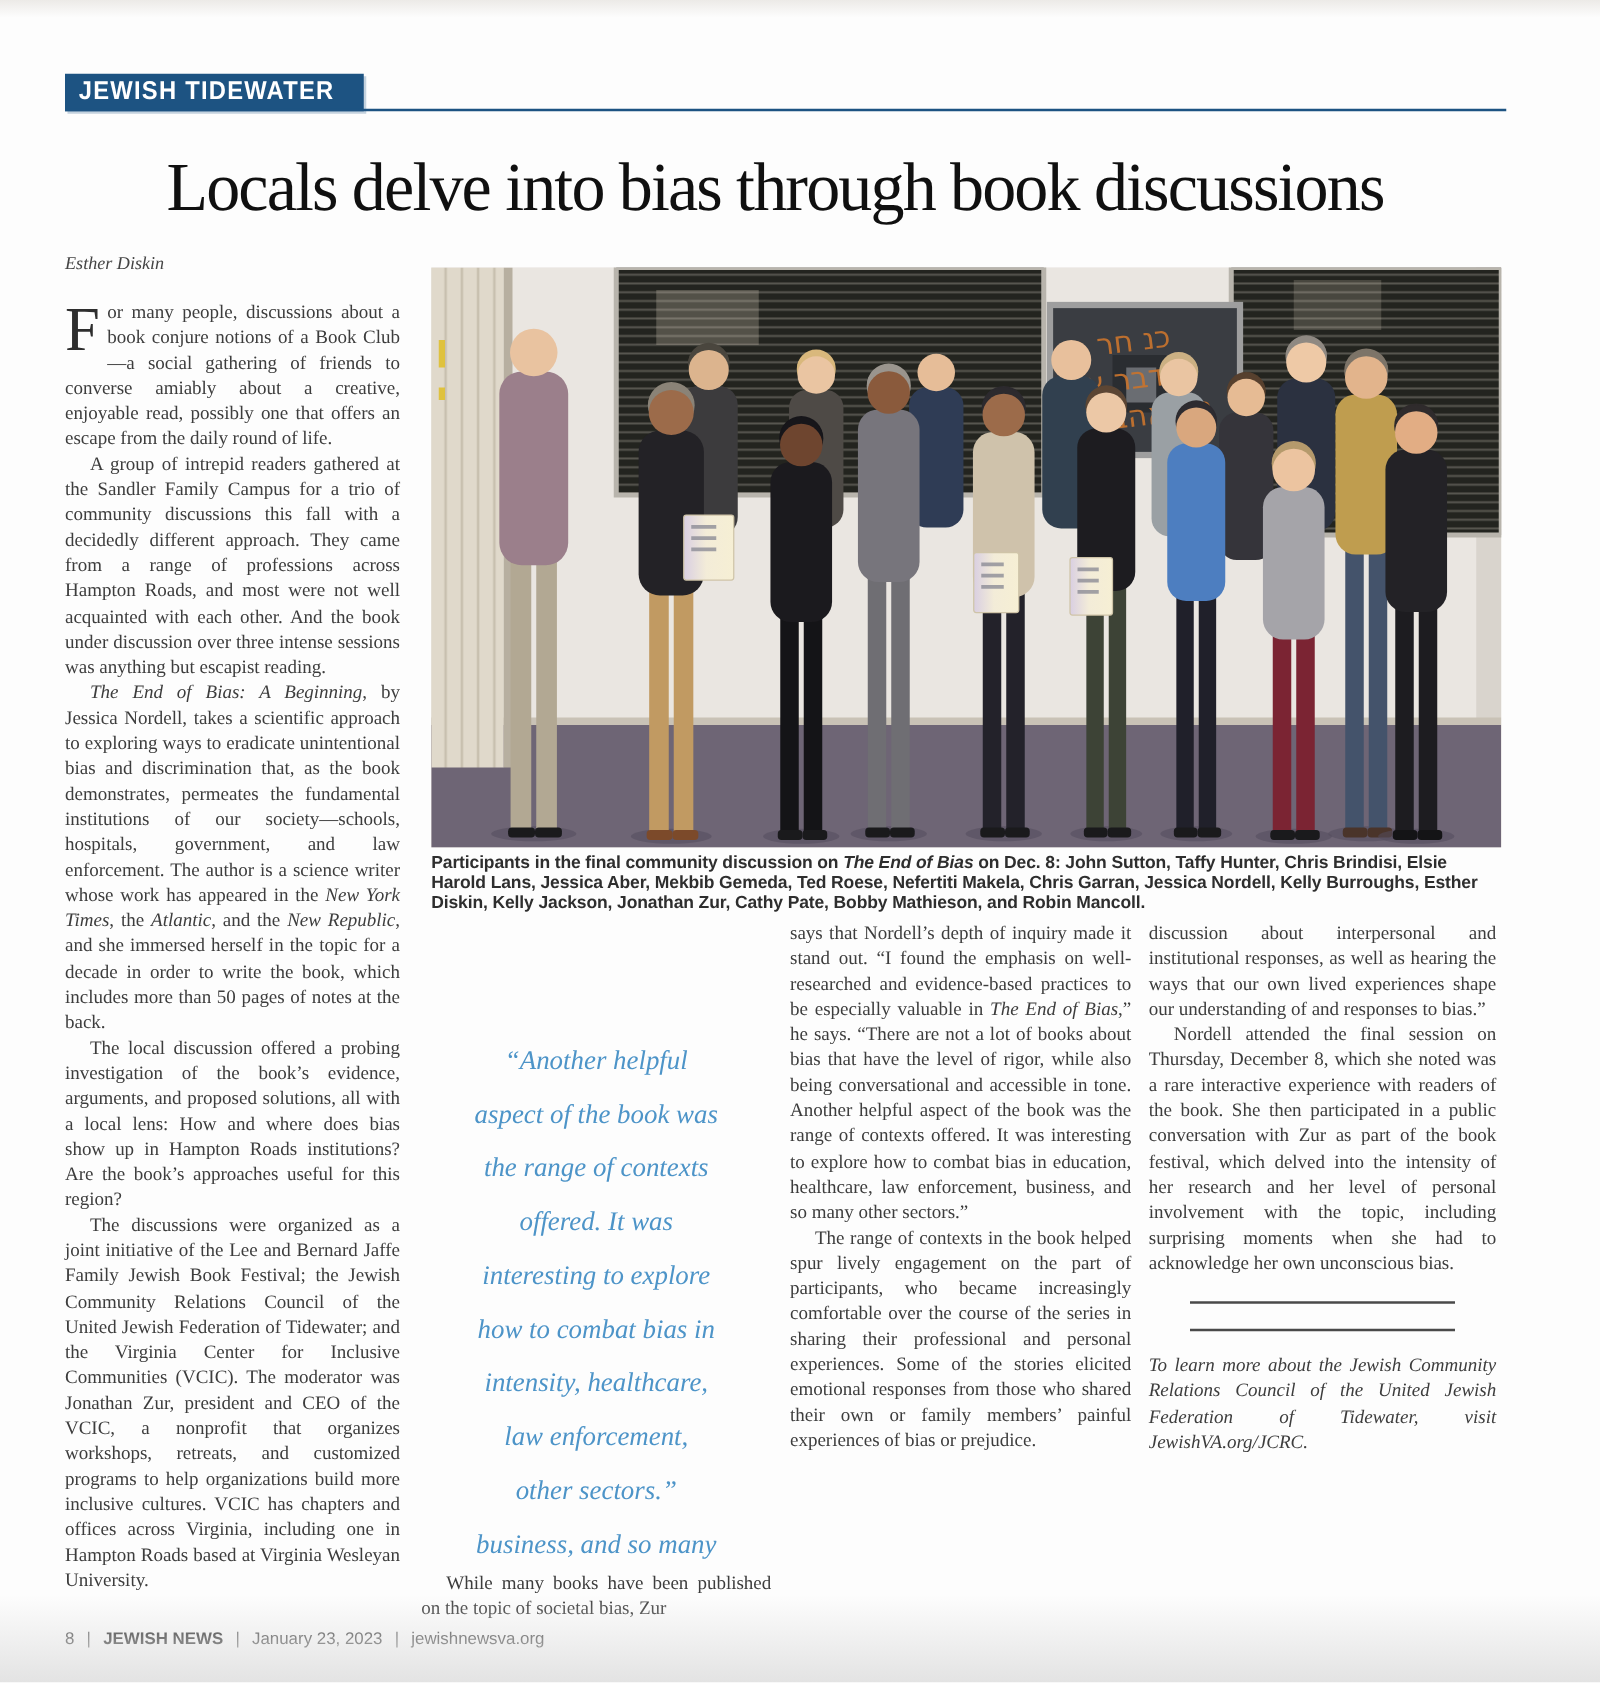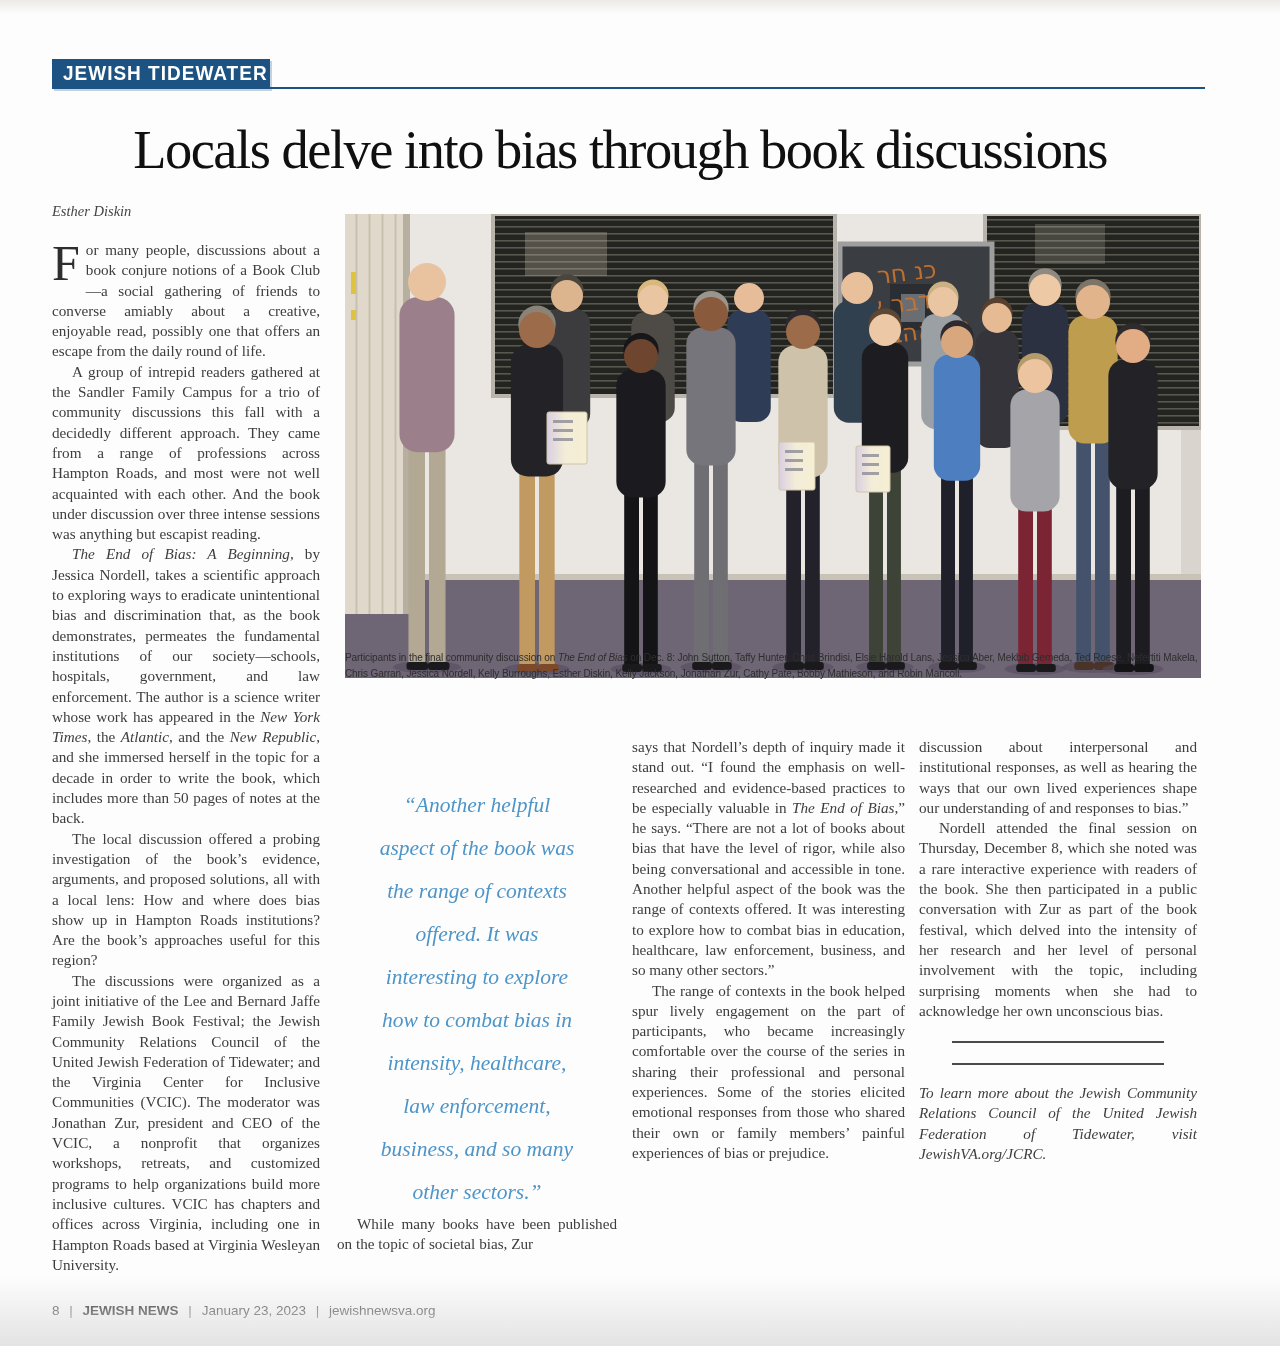--- a/index.html
+++ b/index.html
@@ -3,46 +3,46 @@
 <meta charset="utf-8">
 <style>
   html,body{margin:0;padding:0;background:#fafafa;}
   .page{position:relative;width:1280px;height:1346px;background:#fdfdfd;overflow:hidden;
         font-family:"Liberation Serif",serif;color:#3d3d3d;}
   .page-top-edge{position:absolute;left:0;top:0;width:100%;height:14px;
         background:linear-gradient(#eceae7,#fdfdfd);}
   .page-bottom-shade{position:absolute;left:0;bottom:0;width:100%;height:70px;
         background:linear-gradient(rgba(253,253,253,0),#e3e3e3);}
   
-  .masthead-bar{position:absolute;left:52px;top:59px;width:218px;height:30px;
+  .masthead-bar{position:absolute;left:52px;top:59px;width:239px;height:30px;
         background:#1d5382;display:flex;align-items:center;box-shadow:2px 2px 0 rgba(29,83,130,.25);}
   .masthead-bar span{color:#fff;font-family:"Liberation Sans",sans-serif;font-weight:700;
         font-size:19px;letter-spacing:1px;padding-left:11px;transform:scaleY(1.08);}
   .masthead-rule{position:absolute;left:52px;top:87px;width:1153px;height:2px;background:#1d5382;}
   
   .headline{position:absolute;left:50px;top:118px;width:1140px;text-align:center;
         font-size:55px;letter-spacing:-1.5px;color:#101010;font-weight:400;margin:0;
         transform:scaleX(.99);white-space:nowrap;}
   .byline{position:absolute;left:52px;top:203px;width:268px;
         font-style:italic;font-size:14.5px;color:#444;}
   
   .col{position:absolute;text-align:justify;font-size:15.2px;line-height:20.3px;}
   .col p{margin:0;}
   .col p.indent{text-indent:20px;}
   .col-1{left:52px;top:240px;width:268px;}
-  .col-2{left:337px;top:734px;width:280px;}
+  .col-2{left:337px;top:777px;width:280px;}
   .col-3{left:632px;top:737px;width:273px;}
   .col-4{left:919px;top:737px;width:278px;}
   .dropcap{float:left;font-size:50px;line-height:40px;padding:3px 6px 0 0;color:#2e2e2e;}
   
   .photo{position:absolute;left:345px;top:214px;width:856px;height:464px;background:#eae6e1;}
   .photo svg{display:block;}
-  .caption{position:absolute;left:345px;top:650px;width:858px;
-        font-family:"Liberation Sans",sans-serif;font-size:10px;line-height:16px;
-        color:#2e2e2e;letter-spacing:-.1px;}
+  .caption{position:absolute;left:345px;top:681px;width:858px;
+        font-family:"Liberation Sans",sans-serif;font-size:14px;line-height:16px;
+        color:#2e2e2e;letter-spacing:-.1px;font-weight:bold;}
   
   .pullquote{margin:50px 0 0;text-align:center;font-style:italic;color:#4d94c8;
         font-size:21.5px;line-height:43px;font-weight:400;}
   .col2-cont{margin-top:57px;}
   
   .note-rule{border:0;border-top:2px solid #4a4a4a;width:76%;margin:20px auto 18px;}
   .endnote{font-style:italic;}
   
   .footer{position:absolute;left:52px;top:1303px;font-family:"Liberation Sans",sans-serif;
         font-size:13.5px;color:#333;}
@@ -294,22 +294,22 @@
   <div class="col col-2">
     <div class="pullquote" id="pullquote">
         <div>“Another helpful</div>
         <div>aspect of the book was</div>
         <div>the range of contexts</div>
         <div>offered. It was</div>
         <div>interesting to explore</div>
         <div>how to combat bias in</div>
         <div>intensity, healthcare,</div>
         <div>law enforcement,</div>
+        <div>other sectors.”</div>
         <div>business, and so many</div>
-        <div>other sectors.”</div>
       </div>
     <p class="col2-cont indent">While many books have been published on the topic of societal bias, Zur</p>
   </div>
 
   <div class="col col-3">
     <p>says that Nordell’s depth of inquiry made it stand out. “I found the emphasis on well-researched and evidence-based practices to be especially valuable in <i>The End of Bias</i>,” he says. “There are not a lot of books about bias that have the level of rigor, while also being conversational and accessible in tone. Another helpful aspect of the book was the range of contexts offered. It was interesting to explore how to combat bias in education, healthcare, law enforcement, business, and so many other sectors.”</p>
     <p class="indent">The range of contexts in the book helped spur lively engagement on the part of participants, who became increasingly comfortable over the course of the series in sharing their professional and personal experiences. Some of the stories elicited emotional responses from those who shared their own or family members’ painful experiences of bias or prejudice.</p>
   </div>
 
   <div class="col col-4">

